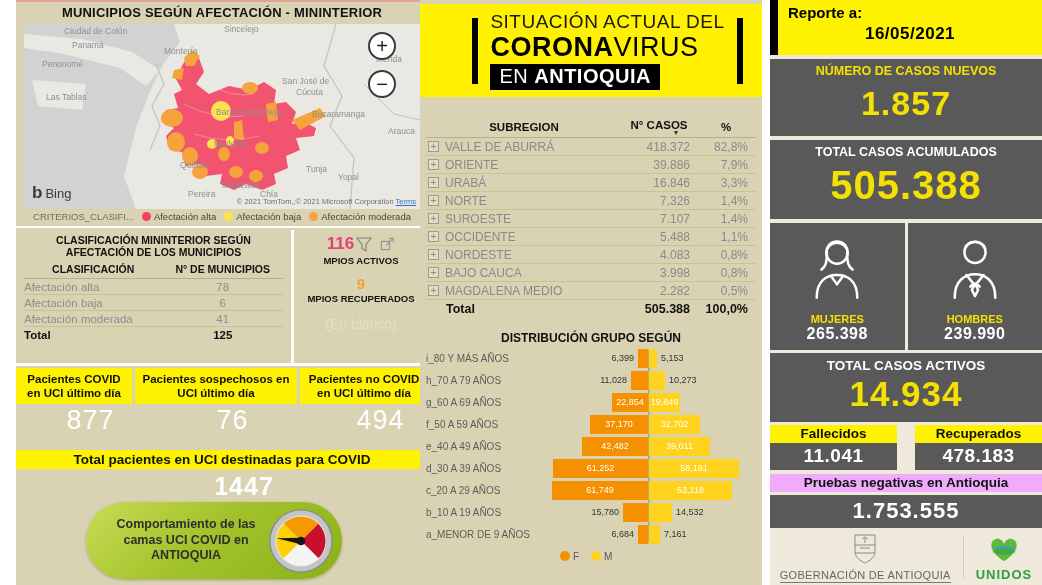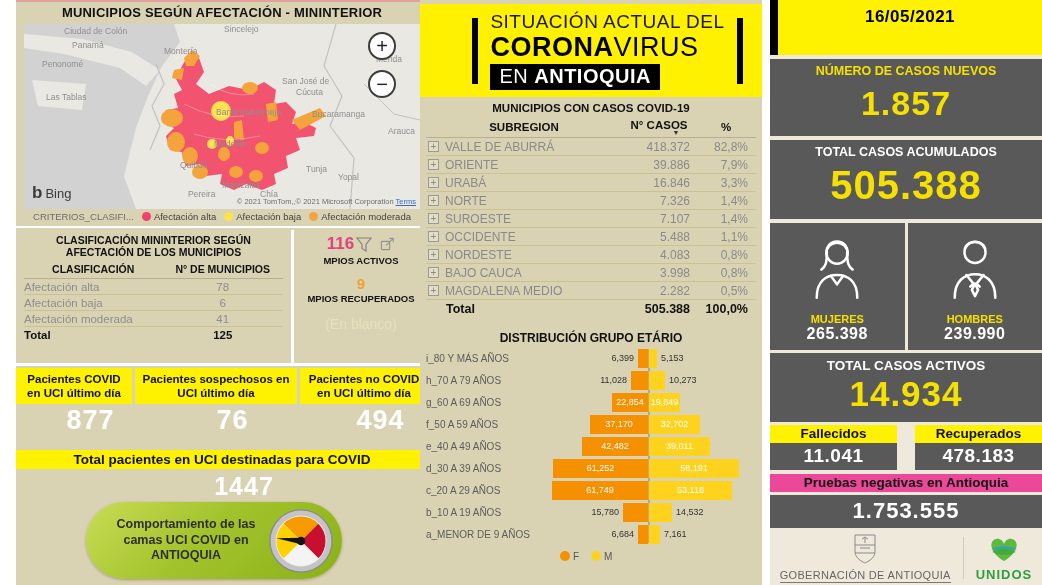--- a/index.html
+++ b/index.html
@@ -37,21 +37,21 @@
   .active-num { color:#e2417e; font-weight:bold; font-size:17px; }
   .mini-icon { opacity:.85; }
   .blk-label { font-weight:bold; font-size:9.5px; color:#111; margin-top:1px; }
   .recovered-num { color:#f0a22e; font-weight:bold; font-size:15px; margin-top:9px; }
   .blank-txt { color:#e7e1bb; font-size:14px; margin-top:12px; }
 
   .uci-grid { position:absolute; left:0; top:366px; width:412px; display:flex; gap:3px; }
   .uci-box { display:flex; flex-direction:column; }
   .uci-box:nth-child(1){ width:116px; } .uci-box:nth-child(2){ width:162px; } .uci-box:nth-child(3){ flex:1; }
   .uci-head { background:#fff200; font-weight:bold; font-size:11.5px; color:#111; text-align:center; height:36px; display:flex; align-items:center; justify-content:center; padding:0 6px; line-height:1.25; }
-  .uci-val { color:#fff; font-weight:bold; font-size:27px; text-align:center; padding-top:1px; letter-spacing:1px;padding-left:33px; }
+  .uci-val { color:#fff; font-weight:normal; font-size:27px; text-align:center; padding-top:1px; letter-spacing:1px;padding-left:33px; }
   .uci-total-label { position:absolute; left:0; top:448px; width:412px; background:#fff200; font-weight:bold; font-size:13.5px; color:#111; text-align:center; padding:2px 0; }
   .uci-total-val { position:absolute; left:0; top:470px; width:412px; text-align:center; color:#fff; font-weight:bold; font-size:25px; letter-spacing:1px;padding-left:44px; }
   .uci-pill { position:absolute; left:70px; top:500px; width:256px; height:77px; border-radius:40px; background:linear-gradient(135deg,#c9dc55 0%,#a3c32c 45%,#8bb117 100%); display:flex; align-items:center; justify-content:space-between; padding:0 8px 0 20px; cursor:pointer; box-shadow:0 1px 3px rgba(0,0,0,.25); }
   .uci-pill-label { font-weight:bold; font-size:12.5px; color:#2e2e2e; text-align:center; width:160px; line-height:1.25; }
 
   
   .mid-panel { position:absolute; left:420px; top:0; width:342px; height:585px; background:#d9d2b3; }
   .banner { position:absolute; left:0; top:4px; width:342px; height:93px; background:#fff100; display:flex; align-items:center; justify-content:center;padding-left:33px; }
   .banner-bar { width:6px; height:66px; background:#000; }
   .banner-text { margin:0 12px; }
@@ -104,21 +104,21 @@
   .gender-box { flex:1; background:#595959; text-align:center; padding-top:6px; }
   .g-label { color:#f5e003; font-weight:bold; font-size:11px; margin-top:2px; }
   .g-value { color:#fff; font-weight:bold; font-size:16px; letter-spacing:.5px; }
   .box-activos { top:353px; height:69px; }
   .box-activos .lbl-white { font-size:13.5px; }
   .box-activos .num { color:#f5e003; font-weight:bold; font-size:35px; letter-spacing:1px; margin-top:1px; }
   .fr-grid { position:absolute; left:0; top:425px; width:272px; display:flex; gap:18px; }
   .fr-col { flex:1; }
   .fr-head { background:#fff200; color:#111; font-weight:bold; font-size:13.5px; text-align:center; padding:1px 0 2px; }
   .fr-val { background:#595959; color:#fff; font-weight:bold; font-size:19px; text-align:center; padding:2px 0 3px; letter-spacing:.5px; }
-  .pruebas-head { position:absolute; left:0; top:474px; width:272px; background:#ec4899; color:#111; font-weight:bold; font-size:13.5px; text-align:center; padding:1px 0 2px; }
+  .pruebas-head { position:absolute; left:0; top:474px; width:272px; background:#f0abfc; color:#111; font-weight:bold; font-size:13.5px; text-align:center; padding:1px 0 2px; }
   .pruebas-val { position:absolute; left:0; top:495px; width:272px; background:#595959; color:#fff; font-weight:bold; font-size:22px; text-align:center; padding:3px 0 4px; letter-spacing:1px; }
   .logos { position:absolute; left:0; top:531px; width:272px; height:54px; display:flex; align-items:center; justify-content:center; gap:12px; }
   .gob { text-align:center; }
   .gob-text { font-size:11px; color:#666; border-bottom:1px solid #777; letter-spacing:.3px; padding-bottom:1px; margin-top:1px; }
   .logo-div { width:1px; height:42px; background:#cfcabb; }
   .unidos { text-align:center; }
   .unidos-text { color:#2f9e41; font-weight:bold; font-size:13px; letter-spacing:1px; margin-top:0; }
 </style>
 </head>
 <body>
@@ -300,21 +300,20 @@
     <div class="banner">
       <div class="banner-bar"></div>
       <div class="banner-text">
         <div class="bn1">SITUACIÓN ACTUAL DEL</div>
         <div class="bn2"><span class="bold">CORONA</span><span>VIRUS</span></div>
         <div class="bn3"><span>EN </span><span class="bold">ANTIOQUIA</span></div>
       </div>
       <div class="banner-bar"></div>
     </div>
 
-    <div class="mid-table-title">MUNICIPIOS CON CASOS COVID-19</div>
 
     <table class="sub-table">
       <thead>
         <tr>
           <th class="h-name">SUBREGION</th>
           <th class="h-num"><span>N° CASOS</span><span class="sort">▼</span></th>
           <th class="h-pct">%</th>
         </tr>
       </thead>
       <tbody id="sub-body">
@@ -366,21 +365,21 @@
         </tbody>
       <tbody>
         <tr class="total">
           <td class="sname" style="padding-left:20px">Total</td>
           <td class="snum">505.388</td>
           <td class="spct">100,0%</td>
         </tr>
       </tbody>
     </table>
 
-    <div class="chart-title">DISTRIBUCIÓN GRUPO ETÁRIO</div>
+    <div class="chart-title">DISTRIBUCIÓN GRUPO SEGÚN</div>
     <div class="pyramid">
       <div class="pyr-center"></div>
       <div id="pyr-rows">
           <div class="pyr-row">
             <div class="pyr-lab">i_80 Y MÁS AÑOS</div>
             <div class="pyr-area">
               <span class="val out" style="right: 122px;">6,399</span>
               <span class="val out" style="left: 117px;">5,153</span>
               <div class="bar f" style="width: 10px; right: 108px; background: rgb(245, 144, 0);"></div>
               <div class="bar m" style="width: 8px; left: 105px; background: rgb(255, 210, 30);"></div>
@@ -471,20 +470,21 @@
         </div>
     </div>
     <div class="pyr-legend" id="pyr-legend">
         <span><span class="pl-dot" style="background: rgb(245, 144, 0);"></span><span>F</span></span>
         <span><span class="pl-dot" style="background: rgb(255, 210, 30);"></span><span>M</span></span>
       </div>
   </section>
 
   <section class="right-panel">
     <div class="reporte">
+      <div class="reporte-label">Reporte a:</div>
       <div class="reporte-date">16/05/2021</div>
     </div>
 
     <div class="rp-box box-nuevos">
       <div class="lbl-yellow">NÚMERO DE CASOS NUEVOS</div>
       <div class="num-yellow-lg">1.857</div>
     </div>
 
     <div class="rp-box box-acum">
       <div class="lbl-white">TOTAL CASOS ACUMULADOS</div>

